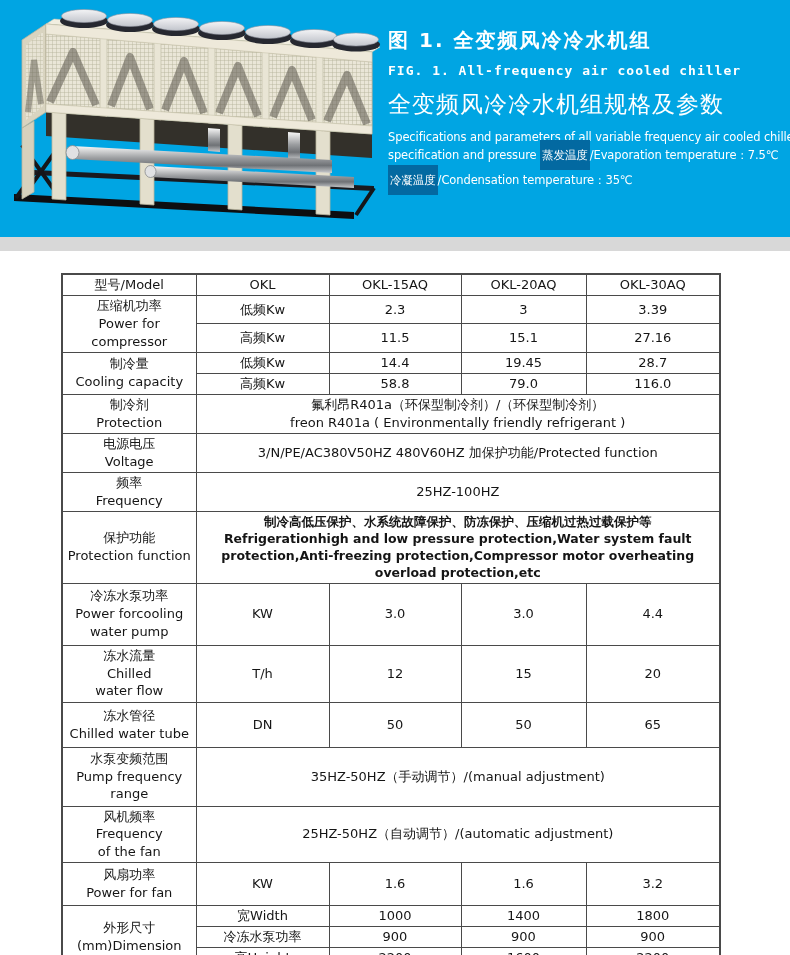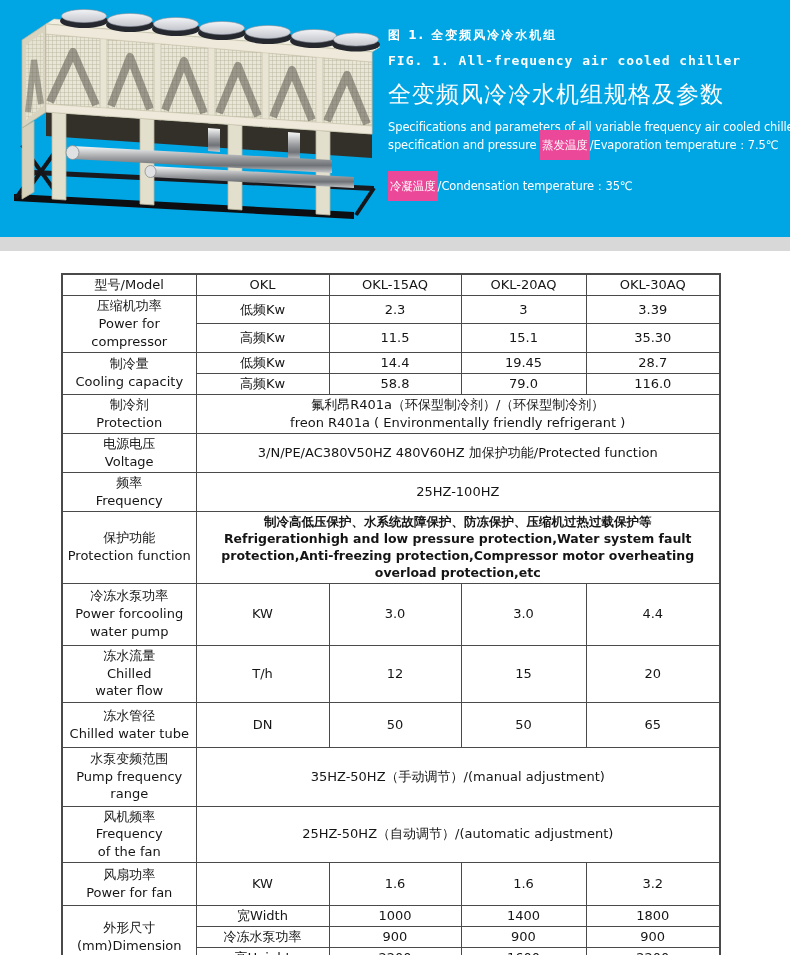--- a/index.html
+++ b/index.html
@@ -16,37 +16,37 @@
     width: 790px; height: 237px;
     background: #00a5e3;
     overflow: hidden;
   }
   .photo { position: absolute; left: 0; top: 0; width: 390px; height: 225px; }
   .banner-text {
     position: absolute; left: 388px; top: 0; width: 400px;
     color: #ffffff;
   }
   .fig-cn {
-    margin-top: 27px; font-size: 12px; font-weight: 600;
+    margin-top: 27px; font-size: 20px; font-weight: 600;
     letter-spacing: 2px; white-space: nowrap;
   }
   .fig-en {
     margin-top: 9px;
     font-family: "DejaVu Sans Mono", "Liberation Mono", monospace;
     font-size: 13px; font-weight: 600; letter-spacing: 1px; white-space: nowrap;
   }
   .heading {
     margin-top: 11px; font-size: 23px; font-weight: 500;
     letter-spacing: 1px; white-space: nowrap;
   }
   .sub { font-size: 11.5px; letter-spacing: -0.1px; white-space: nowrap; }
   .sub1 { margin-top: 10px; }
   .sub2 { margin-top: 4px; }
-  .sub3 { margin-top: 26px; }
-  .hl { background: #ec4899; padding: 8px 2px; }
+  .sub3 { margin-top: 10px; }
+  .hl { background: #0369a1; padding: 8px 2px; }
   
   .gray-strip { width: 790px; height: 14px; background: #d8d8d8; }
   
   .table-wrap { margin: 22px 0 0 61px; }
   table.spec {
     border-collapse: collapse; table-layout: fixed;
     width: 658px; border: 2px solid #4a4a4a;
   }
   table.spec td {
     border: 1px solid #4a4a4a;
@@ -205,21 +205,21 @@
 Power for compressor</td>
         <td>低频Kw</td>
         <td>2.3</td>
         <td>3</td>
         <td>3.39</td>
       </tr>
       <tr style="height:19px">
         <td>高频Kw</td>
         <td>11.5</td>
         <td>15.1</td>
-        <td>35.30</td>
+        <td>27.16</td>
       </tr>
 
       <tr style="height:19px">
         <td rowspan="2">制冷量
 Cooling capacity</td>
         <td>低频Kw</td>
         <td>14.4</td>
         <td>19.45</td>
         <td>28.7</td>
       </tr>

